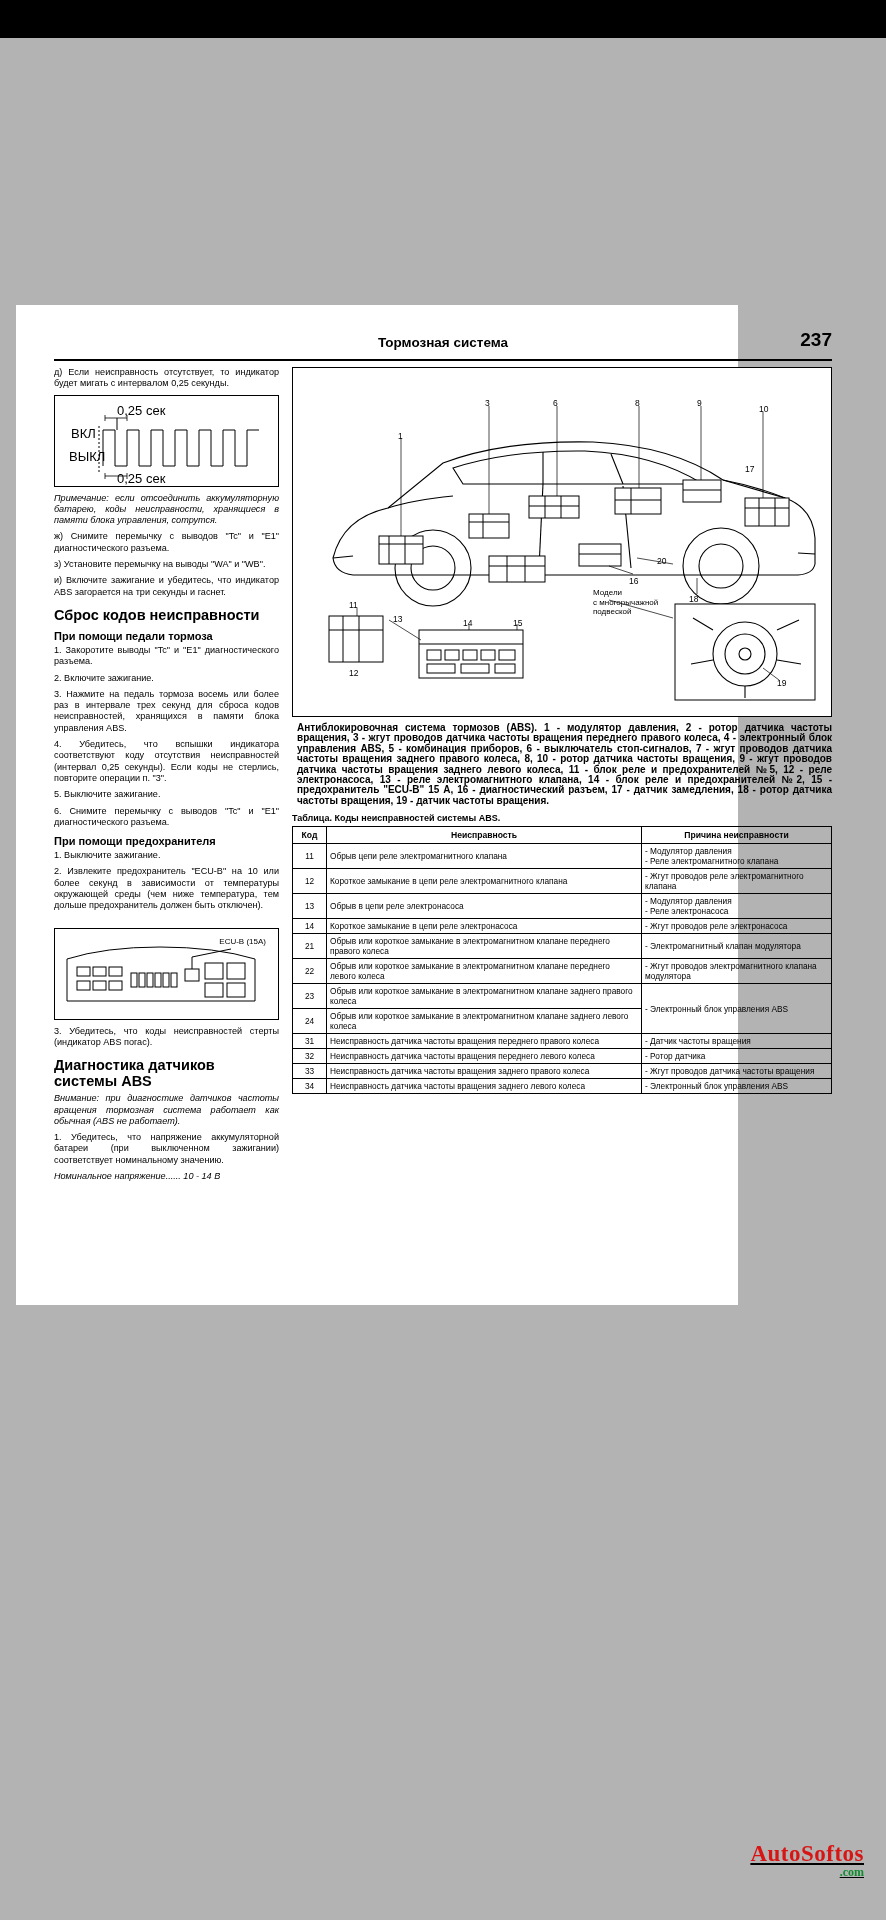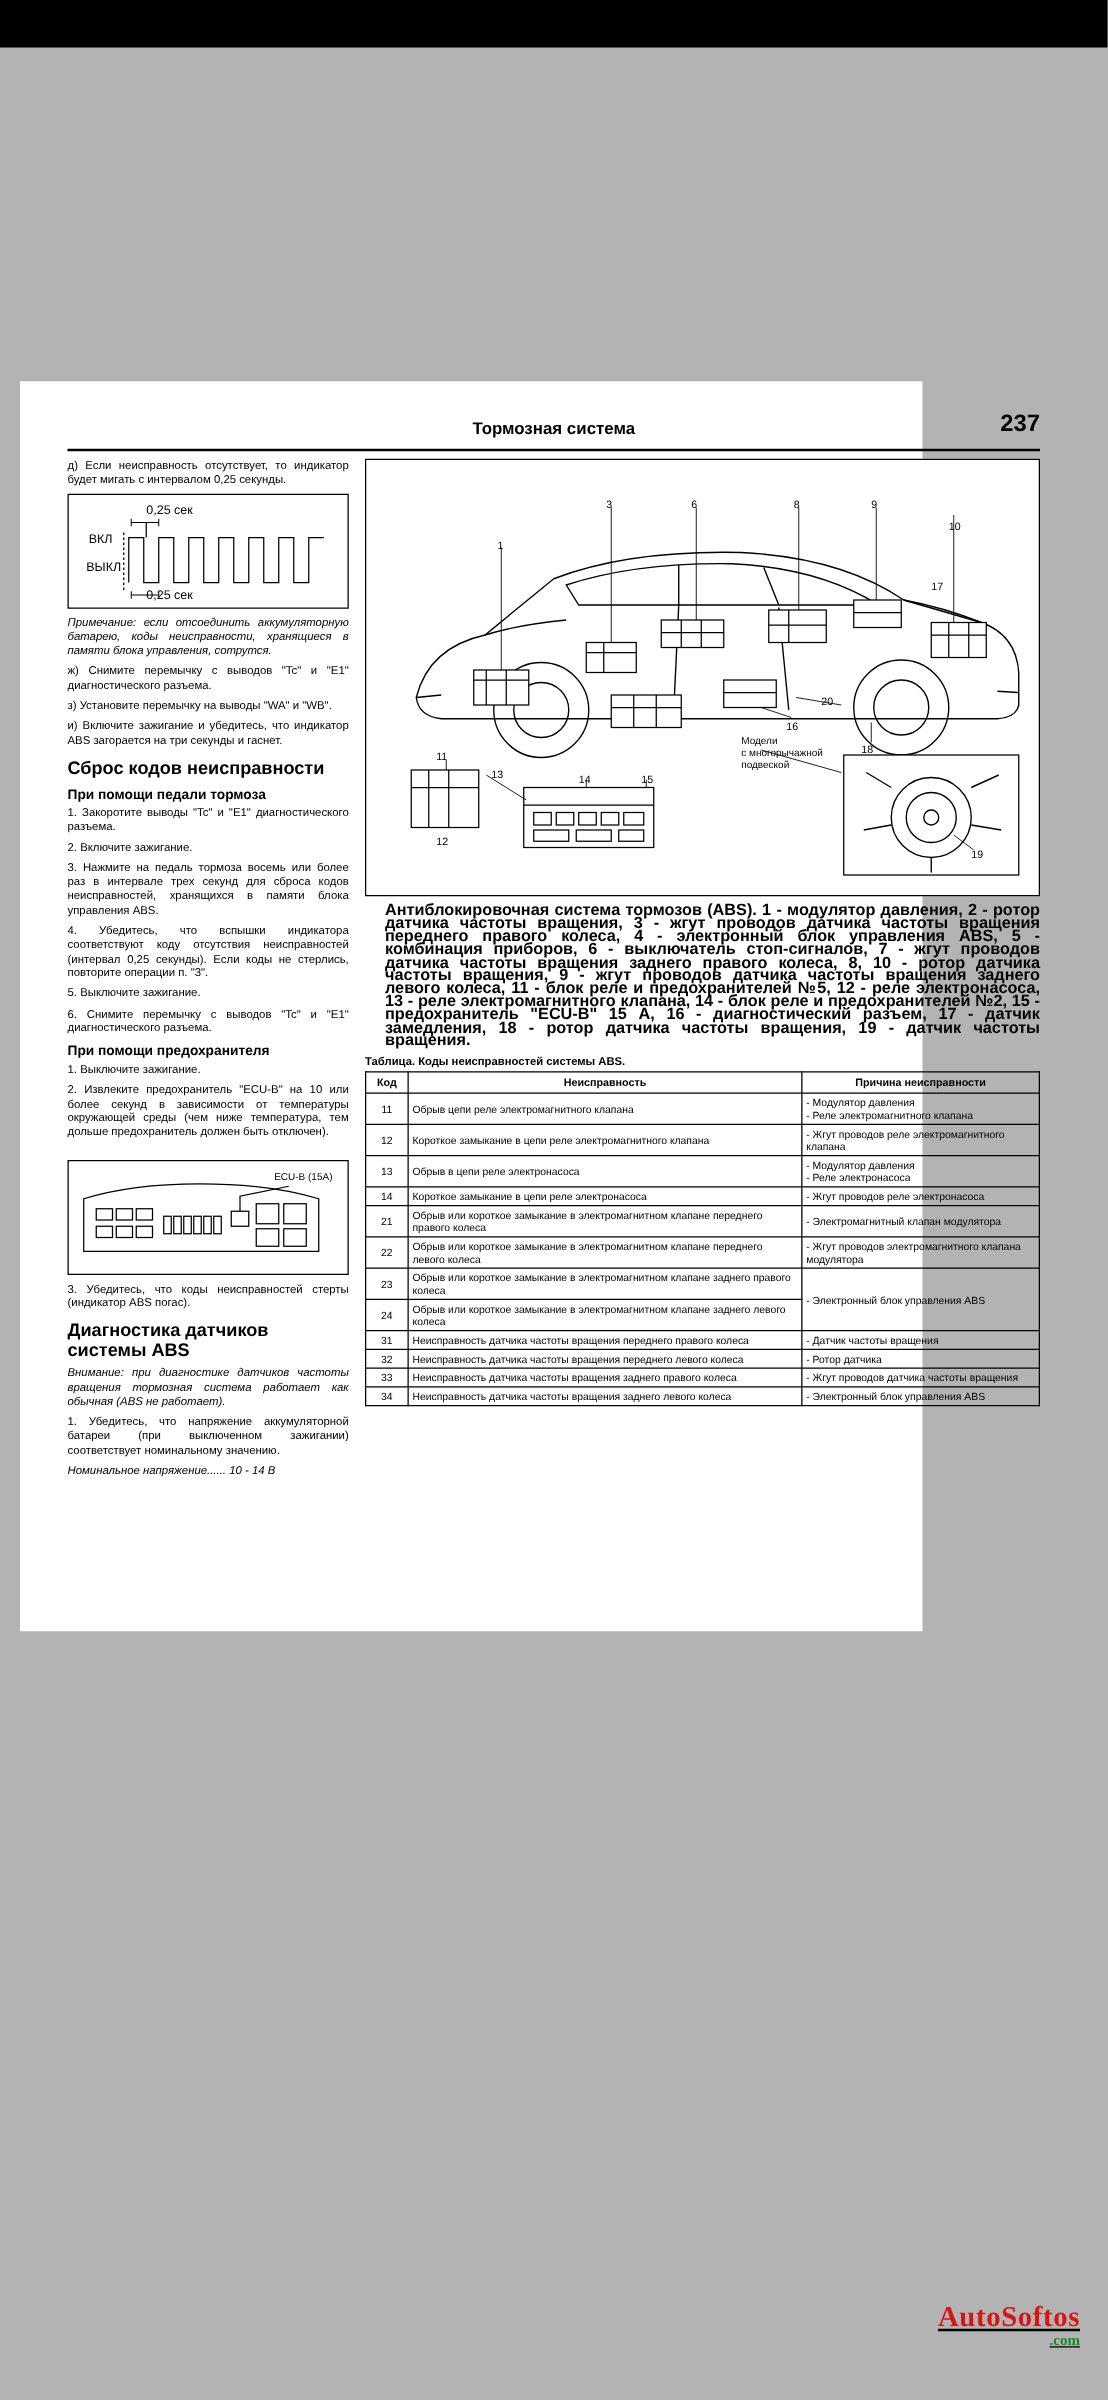--- a/index.html
+++ b/index.html
@@ -29,37 +29,37 @@
   .col-right { position:absolute; left:238px; top:0; width:540px; }
 
   p.t { font-size:9.1px; line-height:11.3px; color:#000; margin:0 0 5px 0; text-align:justify; }
   p.t.it { font-style:italic; }
 
   h2.sec { font-size:14.5px; font-weight:bold; margin:9px 0 4px 0; line-height:16px; color:#000; }
   h3.sub3 { font-size:11px; font-weight:bold; margin:7px 0 3px 0; color:#000; }
 
   
   .wave-box { border:1px solid #000; height:92px; position:relative; margin:4px 0 6px 0; background:#fff; }
-  .wave-lbl { position:absolute; font-size:10px; color:#000; }
+  .wave-lbl { position:absolute; font-size:13px; color:#000; }
   .wave-on { left:16px; top:30px; }
   .wave-off { left:14px; top:53px; }
   .wave-t1 { left:62px; top:7px; }
   .wave-t2 { left:62px; top:75px; }
 
   
   .fuse-box { border:1px solid #000; height:92px; position:relative; margin:16px 0 6px 0; background:#fff; }
   .fuse-lbl { position:absolute; font-size:8px; color:#000; right:12px; top:8px; }
 
   
   .fig-frame { border:1px solid #000; height:350px; position:relative; background:#fff; overflow:hidden; }
   .fig-num { position:absolute; font-size:8.5px; color:#000; }
   .fig-note { position:absolute; font-size:8px; color:#000; line-height:9.5px; }
 
   
-  .caption { font-size:13px; line-height:10.4px; font-weight:bold; text-align:justify; margin:6px 0 7px 16px; color:#000; }
+  .caption { font-size:10px; line-height:10.4px; font-weight:bold; text-align:justify; margin:6px 0 7px 5px; color:#000; }
   .tbl-title { font-size:9px; font-weight:bold; margin:0 0 3px 0; color:#000; }
 
   
   table.codes { border-collapse:collapse; width:100%; font-size:8.3px; color:#000; }
   table.codes th, table.codes td { border:1px solid #000; padding:2px 3px; vertical-align:middle; line-height:10px; }
   table.codes th { font-weight:bold; text-align:center; font-size:8.6px; padding:3px 2px; }
   td.code { text-align:center; width:34px; }
   td.cause { width:190px; }
   td.fault { width:auto; }
 
@@ -249,21 +249,21 @@
               <path d="M486 312 L470 300"></path>
               <path d="M316 232 L380 250"></path>
             </g>
           </svg>
 
           <div class="fig-num" style="left:105px; top:63px;">1</div>
           <div class="fig-num" style="left:192px; top:30px;">3</div>
           <div class="fig-num" style="left:260px; top:30px;">6</div>
           <div class="fig-num" style="left:342px; top:30px;">8</div>
           <div class="fig-num" style="left:404px; top:30px;">9</div>
-          <div class="fig-num" style="left:466px; top:48px;">10</div>
+          <div class="fig-num" style="left:466px; top:36px;">10</div>
           <div class="fig-num" style="left:452px; top:96px;">17</div>
           <div class="fig-num" style="left:364px; top:188px;">20</div>
           <div class="fig-num" style="left:336px; top:208px;">16</div>
           <div class="fig-num" style="left:396px; top:226px;">18</div>
           <div class="fig-num" style="left:484px; top:310px;">19</div>
           <div class="fig-num" style="left:56px; top:232px;">11</div>
           <div class="fig-num" style="left:56px; top:300px;">12</div>
           <div class="fig-num" style="left:100px; top:246px;">13</div>
           <div class="fig-num" style="left:170px; top:250px;">14</div>
           <div class="fig-num" style="left:220px; top:250px;">15</div>

